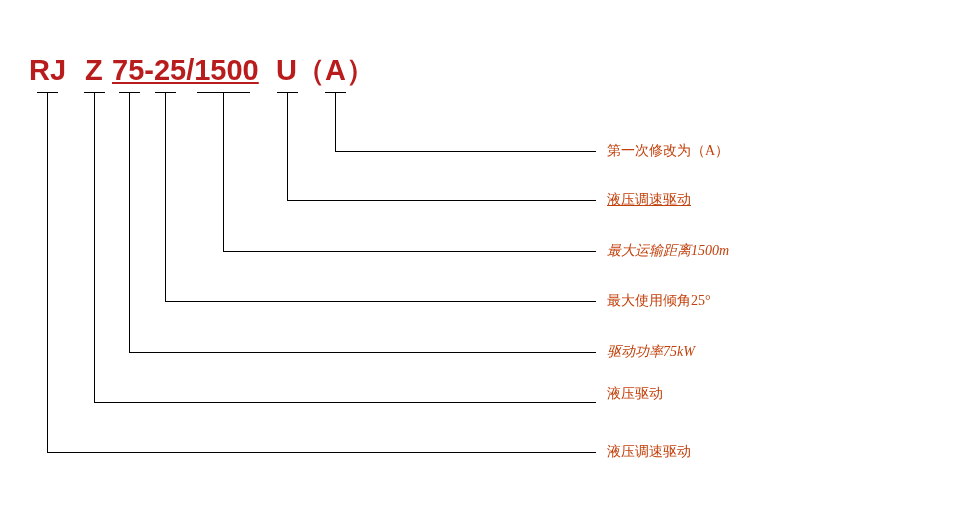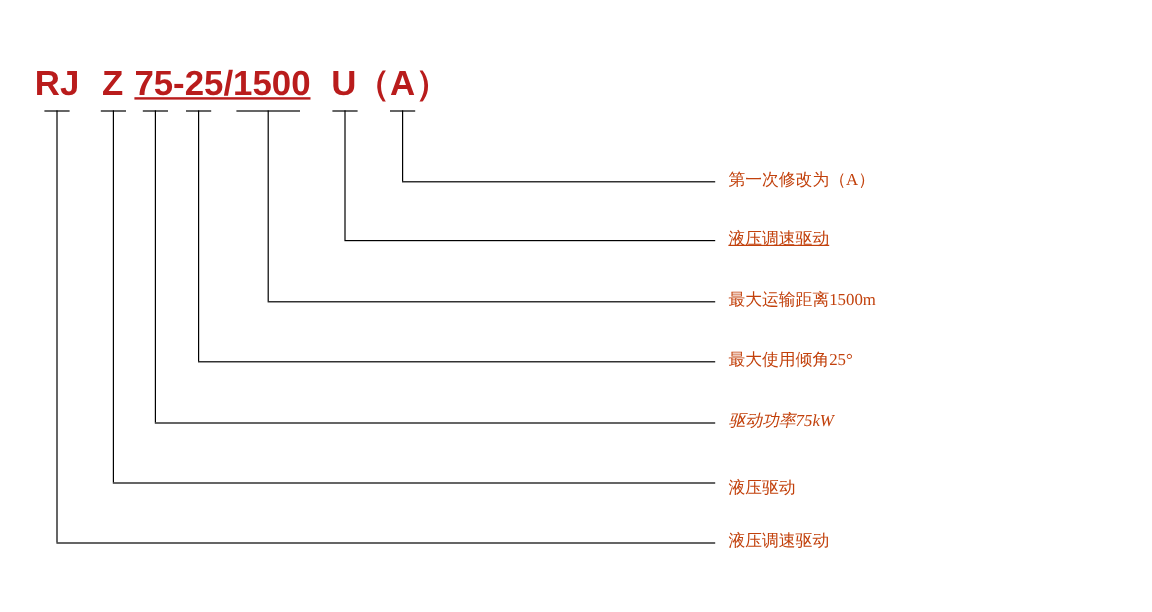--- a/index.html
+++ b/index.html
@@ -67,36 +67,36 @@
   .l1 { top: 141px; }
   
   .t2 { left: 277px; top: 92px; width: 21px; }
   .v2 { left: 287px; top: 92px; height: 108px; }
   .h2 { left: 287px; top: 200px; width: 309px; }
   .l2 { top: 190px; text-decoration: underline; }
   
   .t3 { left: 197px; top: 92px; width: 53px; }
   .v3 { left: 223px; top: 92px; height: 159px; }
   .h3 { left: 223px; top: 251px; width: 373px; }
-  .l3 { top: 241px; }
+  .l3 { top: 241px; font-style: italic; }
   
   .t4 { left: 155px; top: 92px; width: 21px; }
   .v4 { left: 165px; top: 92px; height: 209px; }
   .h4 { left: 165px; top: 301px; width: 431px; }
   .l4 { top: 291px; }
   
   .t5 { left: 119px; top: 92px; width: 21px; }
   .v5 { left: 129px; top: 92px; height: 260px; }
   .h5 { left: 129px; top: 352px; width: 467px; }
   .l5 { top: 342px; font-style: italic; }
   
   .t6 { left: 84px; top: 92px; width: 21px; }
   .v6 { left: 94px; top: 92px; height: 310px; }
   .h6 { left: 94px; top: 402px; width: 502px; }
-  .l6 { top: 398px; }
+  .l6 { top: 384px; }
   
   .t7 { left: 37px; top: 92px; width: 21px; }
   .v7 { left: 47px; top: 92px; height: 360px; }
   .h7 { left: 47px; top: 452px; width: 549px; }
   .l7 { top: 442px; }
 </style>
 </head>
 <body>
 
 <div id="stage">

